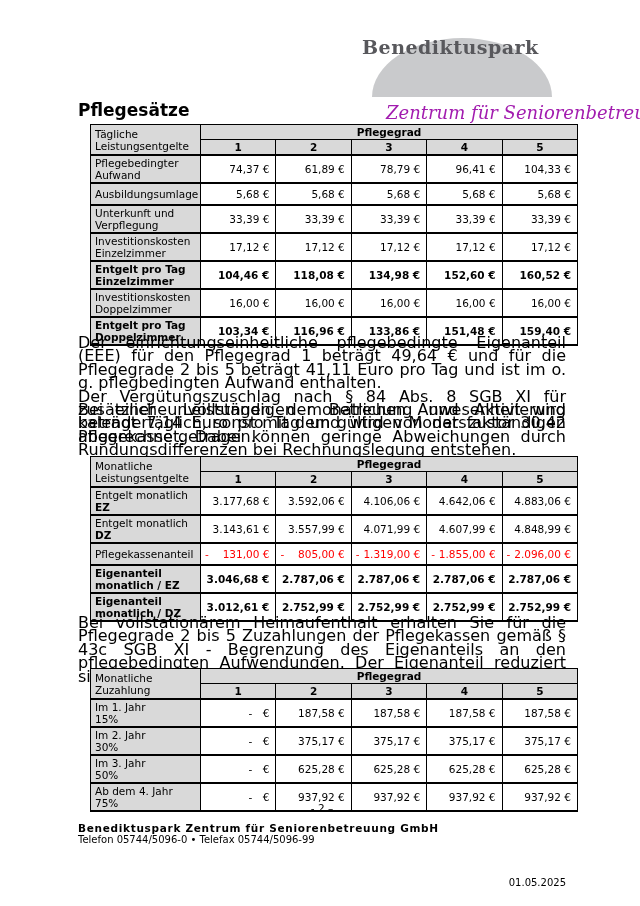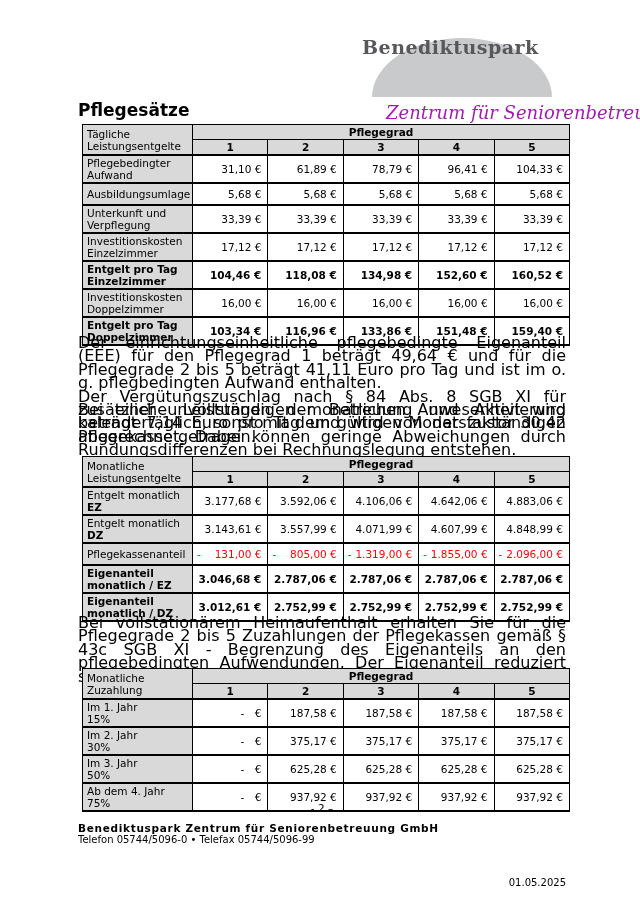--- a/index.html
+++ b/index.html
@@ -28,21 +28,21 @@
     position:absolute;left:386px;top:102px;
     font-family:"DejaVu Serif",serif;font-style:italic;font-size:18px;color:#a21caf;
     white-space:nowrap;
   }
   
   .heading{
     position:absolute;left:78px;top:100px;font-size:17px;font-weight:bold;
   }
   
   table.tbl{
-    position:absolute;left:82px;width:488px;
+    position:absolute;left:90px;width:488px;
     border-collapse:collapse;table-layout:fixed;
     font-size:10.5px;
   }
   .tbl th,.tbl td{
     border:1px solid #000;vertical-align:middle;line-height:12px;
   }
   .tbl thead th{
     background:var(--hdr-bg);font-weight:bold;text-align:center;
     padding:1px 2px;line-height:12px;
   }
@@ -115,21 +115,21 @@
       <th>1</th>
       <th>2</th>
       <th>3</th>
       <th>4</th>
       <th>5</th>
     </tr>
   </thead>
   <tbody>
       <tr>
         <th><span>Pflegebedingter</span><br><span>Aufwand</span></th>
-        <td>31,10 €</td>
+        <td>74,37 €</td>
         <td>61,89 €</td>
         <td>78,79 €</td>
         <td>96,41 €</td>
         <td>104,33 €</td>
       </tr>
       <tr>
         <th><span>Ausbildungsumlage</span></th>
         <td>5,68 €</td>
         <td>5,68 €</td>
         <td>5,68 €</td>

